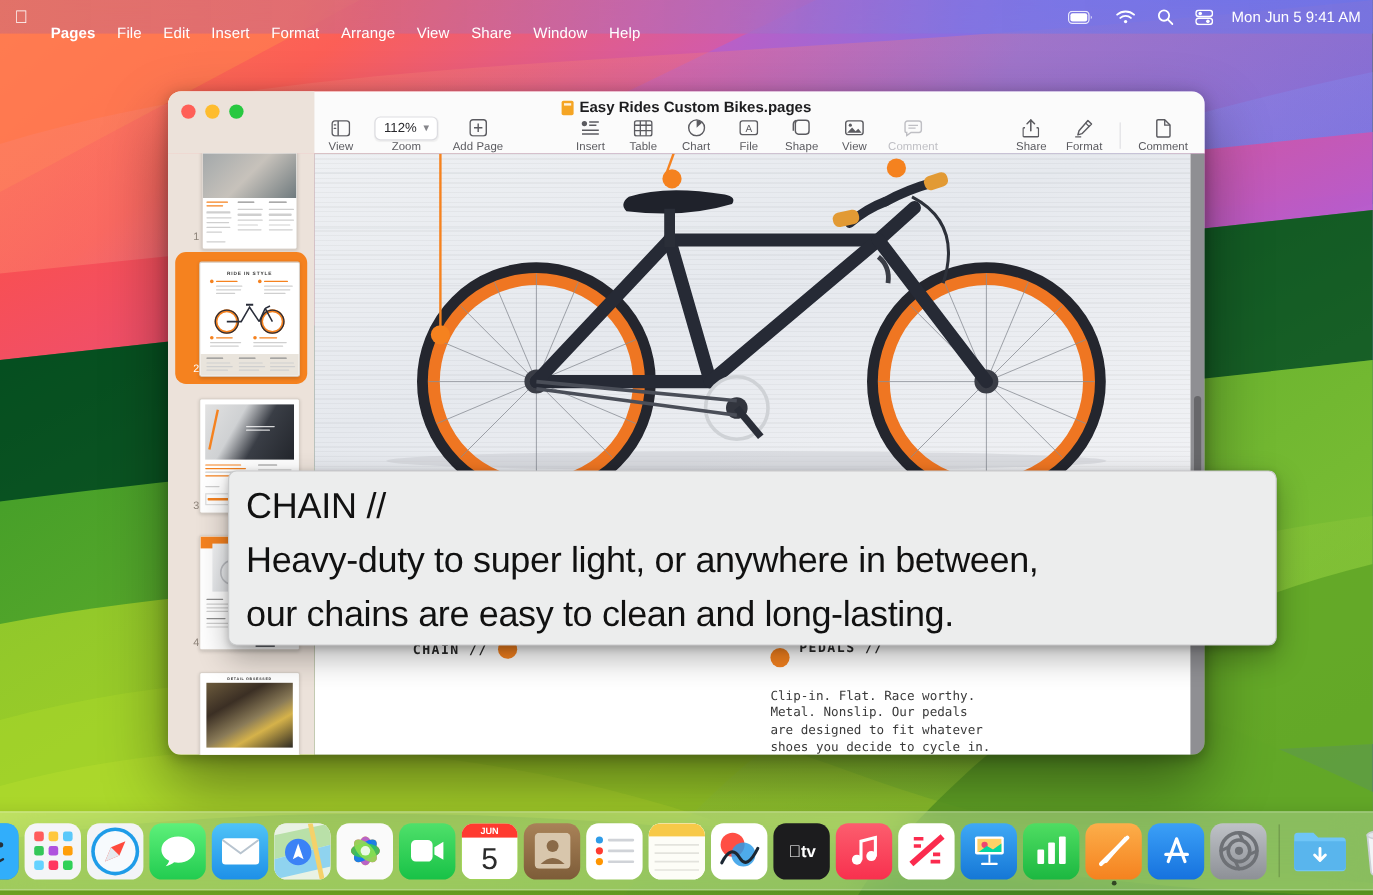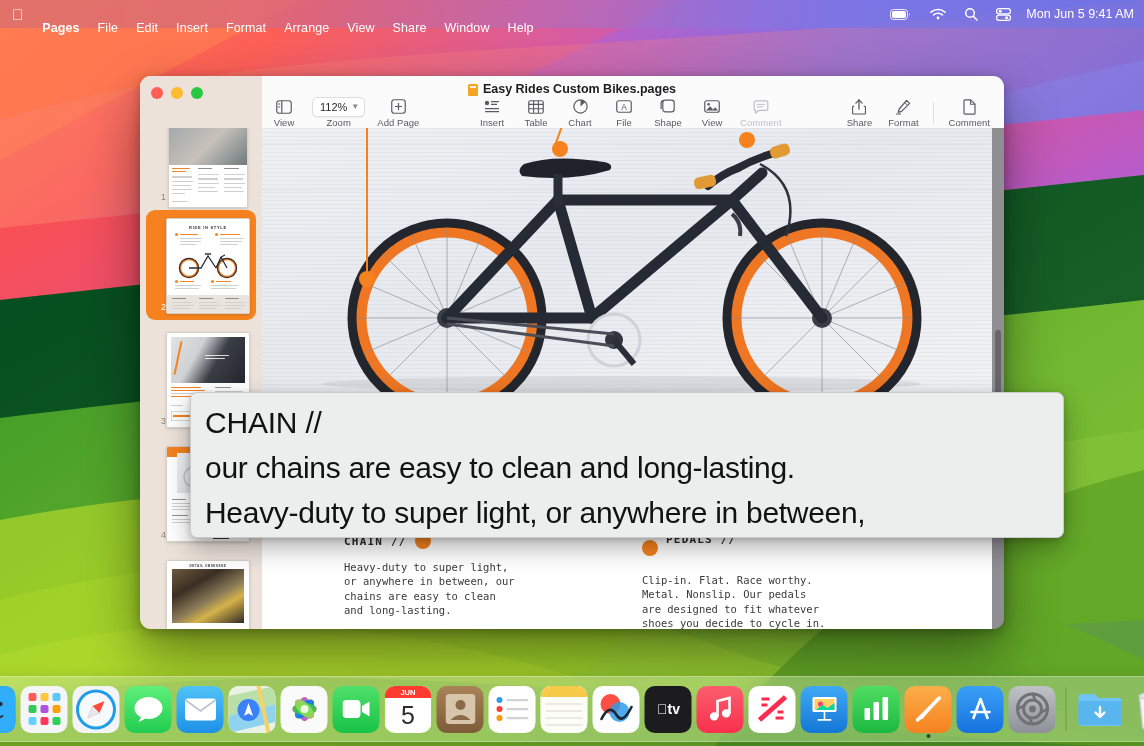--- a/index.html
+++ b/index.html
@@ -742,24 +742,20 @@
           </div>
 
           <div class="hrule"></div>
 
           <div class="doccols">
             <div class="doccol">
               <div style="display:flex;align-items:center;gap:8px;">
                 <span class="colhead" style="margin-bottom:0">CHAIN //</span>
                 <span style="width:16px;height:16px;border-radius:50%;background:#f5821f;display:inline-block;"></span>
               </div>
-              <div class="colbody" style="margin-top:11px;">Heavy-duty to super light,
-or anywhere in between, our
-chains are easy to clean
-and long-lasting.</div>
             </div>
             <div class="doccol">
               <div style="display:flex;align-items:center;gap:8px;">
                 <span style="width:16px;height:16px;border-radius:50%;background:#f5821f;display:inline-block;"></span>
                 <span class="colhead" style="margin-bottom:16px">PEDALS //</span>
               </div>
               <div class="colbody" style="margin-top:11px;">Clip-in. Flat. Race worthy.
 Metal. Nonslip. Our pedals
 are designed to fit whatever
 shoes you decide to cycle in.</div>
@@ -772,22 +768,22 @@
       <div id="vscroll">
         <div id="vthumb"></div>
       </div>
     </div>
 
   </div>
 </div>
 
 <div id="popover">
   <div class="ptitle">CHAIN //</div>
+  <div class="pline">Heavy-duty to super light, or anywhere in between,</div>
   <div class="pline">our chains are easy to clean and long-lasting.</div>
-  <div class="pline">Heavy-duty to super light, or anywhere in between,</div>
 </div>
 
 <div id="dock">
 
   <div class="dockitem">
     <div class="dockicon" style="background:linear-gradient(180deg,#2ea6f5,#1b85e0);">
       <svg width="47" height="47" viewBox="0 0 47 47">
         <path d="M0 0 H23.5 V47 H0 Z" fill="#f3f6f9"></path>
         <path d="M23.5 0 H47 V47 H23.5 Z" fill="#31aefb"></path>
         <circle cx="15" cy="18" r="2.2" fill="#26303a"></circle>

